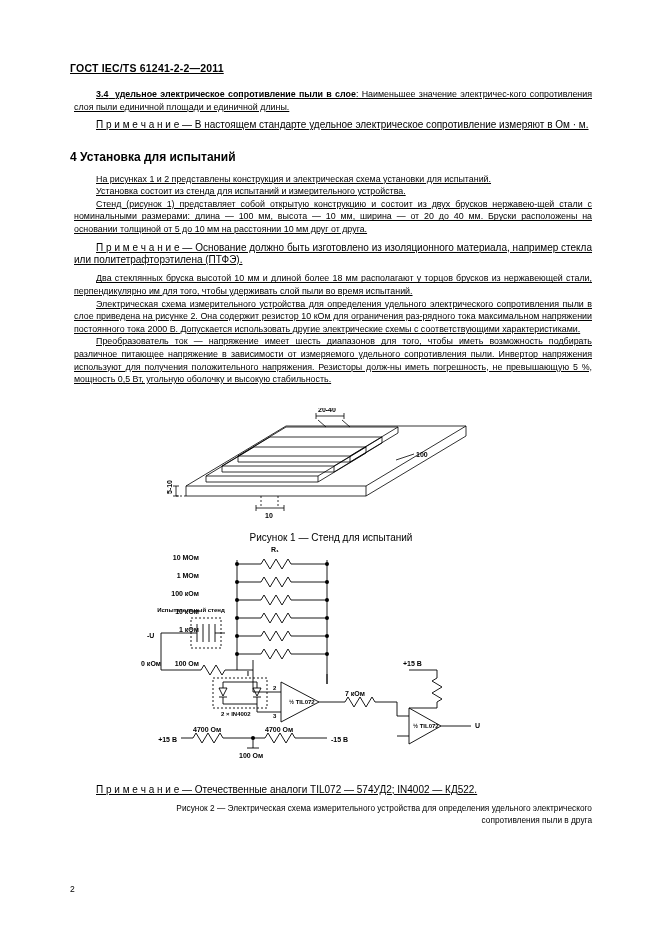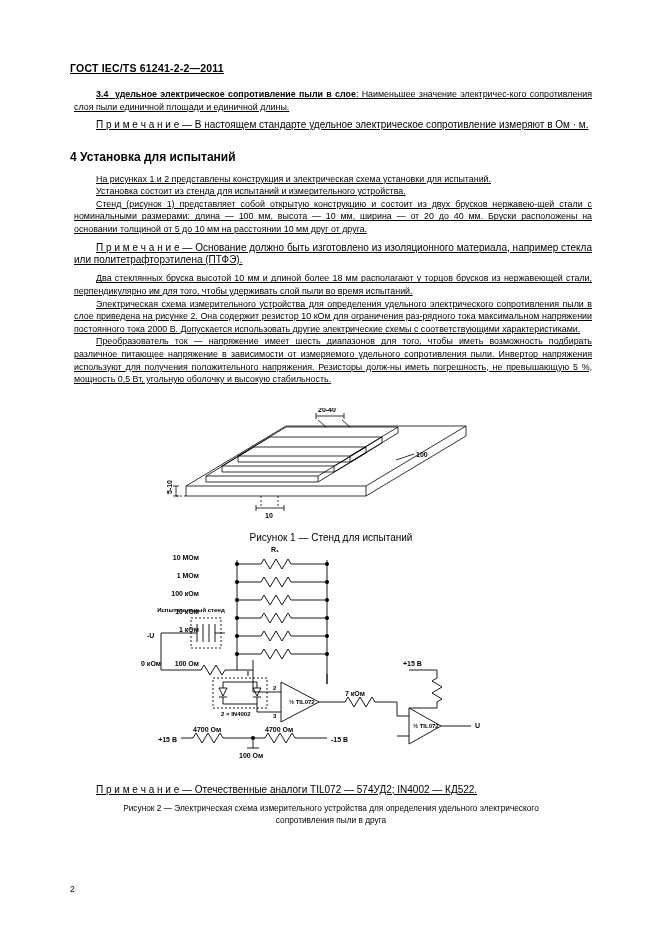--- a/index.html
+++ b/index.html
@@ -69,21 +69,21 @@
     font-weight: bold;
     margin: 18px 0 9px 0;
   }
   .fig-caption {
     font-size: 10px;
     text-align: center;
     margin-top: 6px;
   }
   .fig-caption2 {
     font-size: 8.3px;
-    text-align: center;
+    text-align: right;
     line-height: 12px;
   }
   .pagenum {
     position: absolute;
     left: 70px;
     top: 884px;
     font-size: 8.5px;
   }
   
   .fig1-wrap {

